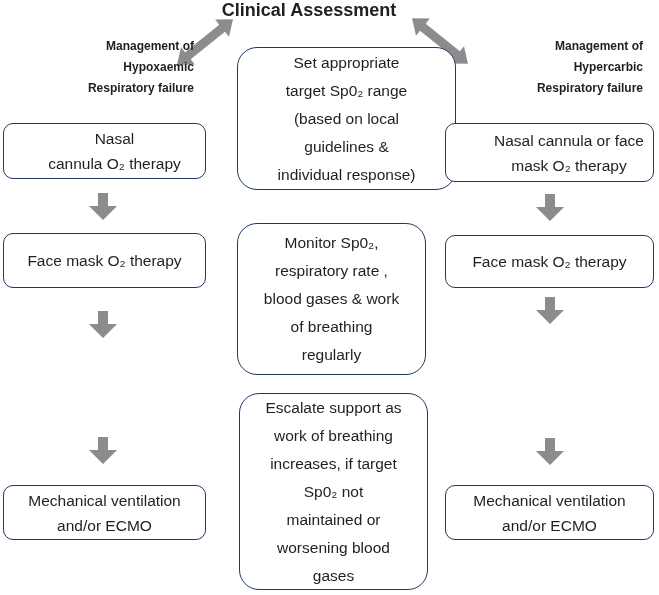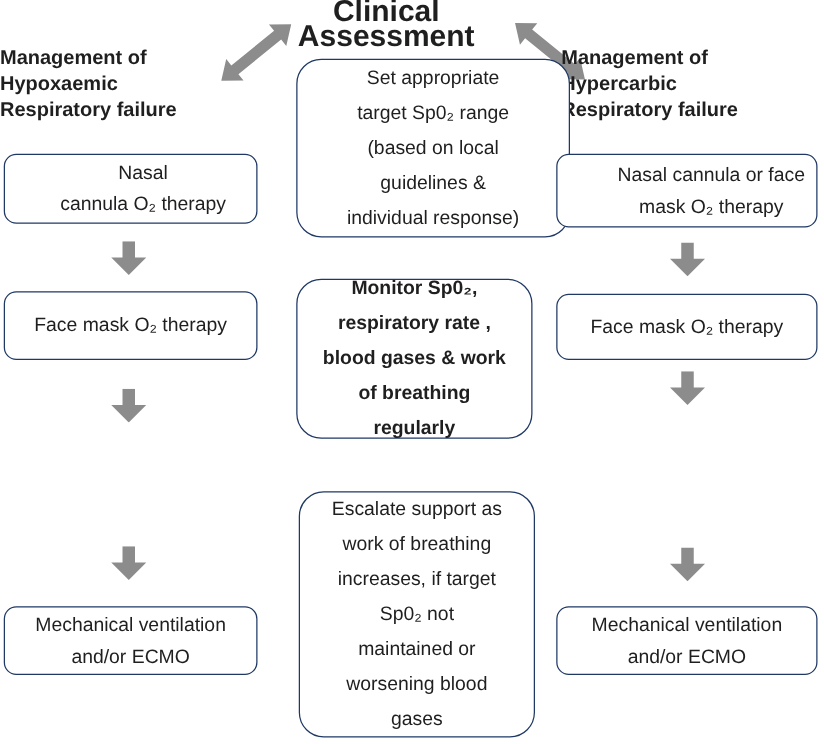--- a/index.html
+++ b/index.html
@@ -12,26 +12,26 @@
   .canvas{
     position:relative;
     width:659px;height:595px;
     background:var(--bg);
     font-family:"Liberation Sans", sans-serif;
     color:var(--text);
     overflow:hidden;
   }
   .title{
     position:absolute;left:209px;top:0px;width:200px;
-    text-align:center;font-size:24px;font-weight:bold;
+    text-align:center;font-size:18px;font-weight:bold;
     white-space:pre-line;line-height:20px;
   }
   .col-header{
     position:absolute;top:36px;width:194px;
-    text-align:left;font-size:16px;font-weight:bold;
+    text-align:right;font-size:12px;font-weight:bold;
     line-height:21px;white-space:pre-line;
   }
   .col-header.left{left:0px;}
   .col-header.right{left:449px;}
   .node{
     position:absolute;
     border:1.5px solid var(--box-border);
     background:var(--bg);
     display:flex;align-items:center;justify-content:center;
     text-align:center;font-size:15.5px;
@@ -39,21 +39,21 @@
   }
   .node.side{border-radius:10px;line-height:25px;}
   .node.center{border-radius:20px;line-height:28px;}
   
   .L1{left:3px;top:123px;width:203px;height:56px;padding-left:20px;}
   .L2{left:3px;top:233px;width:203px;height:55px;}
   .L3{left:3px;top:357px;width:203px;height:56px;}
   .L4{left:3px;top:485px;width:203px;height:55px;}
   
   .C1{left:237px;top:47px;width:219px;height:143px;}
-  .C2{left:237px;top:223px;width:189px;height:128px;font-weight:bold;}
+  .C2{left:237px;top:223px;width:189px;height:152px;}
   .C3{left:239px;top:393px;width:189px;height:197px;}
   
   .R1{left:445px;top:123px;width:209px;height:59px;padding-left:39px;}
   .R2{left:445px;top:235px;width:209px;height:53px;}
   .R3{left:445px;top:340px;width:209px;height:80px;}
   .R4{left:445px;top:485px;width:209px;height:55px;}
   .down-arrow{position:absolute;width:30px;height:27px;}
   .down-arrow path{fill:var(--arrow);}
   .dbl-arrow{position:absolute;width:72px;height:26px;}
   .dbl-arrow path{fill:var(--arrow);}

